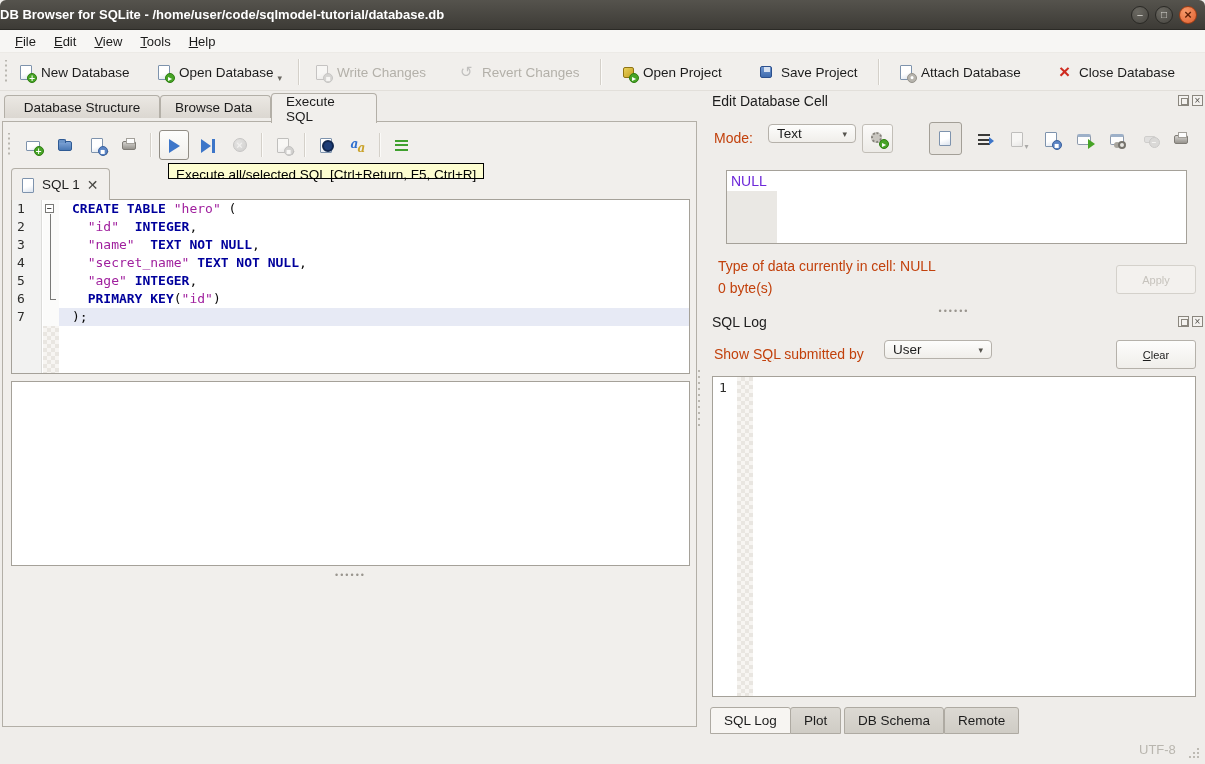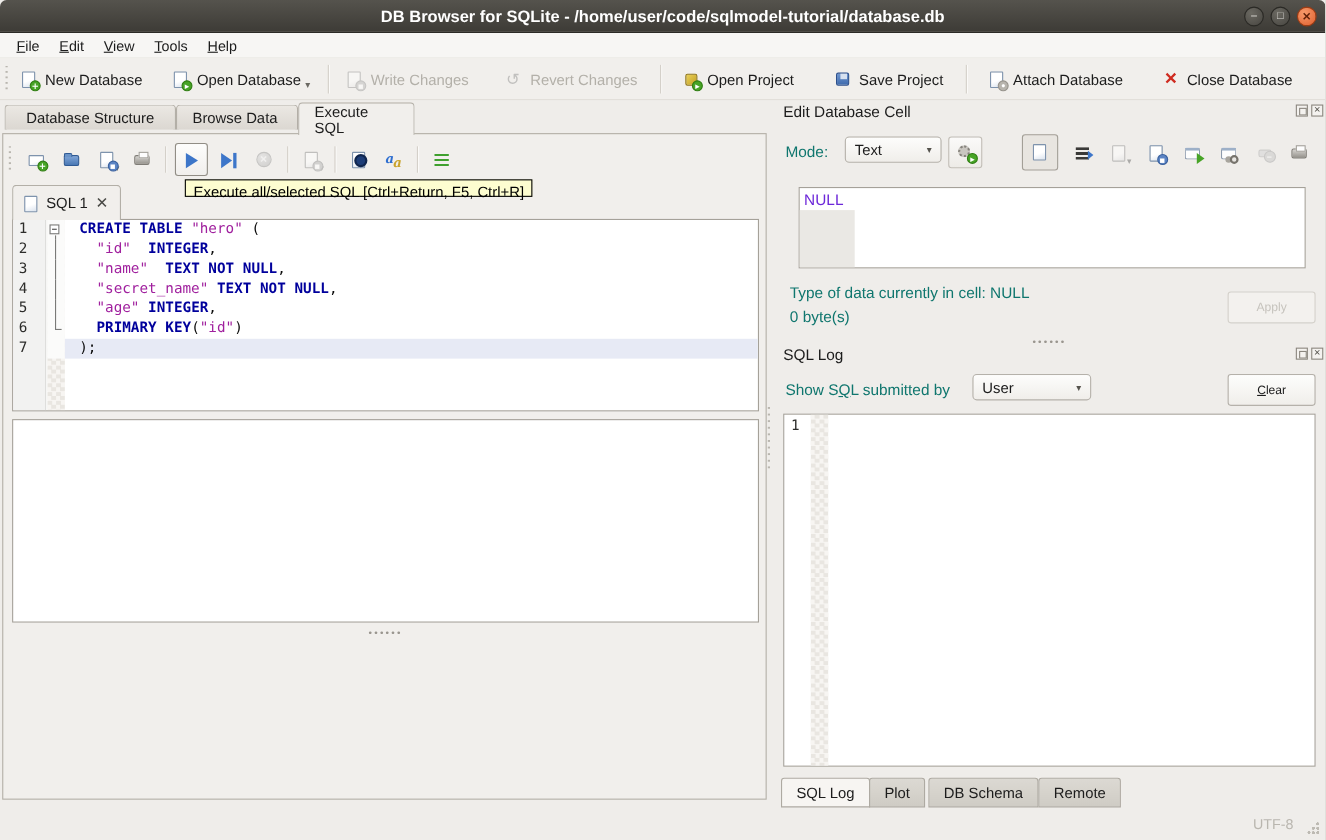--- a/index.html
+++ b/index.html
@@ -12,22 +12,22 @@
   }
 
   
   .titlebar {
     position:absolute; left:0; top:0; width:1205px; height:30px;
     background:linear-gradient(#55534d,#3d3b36);
     border-radius:6px 6px 0 0;
     border-bottom:1px solid #2b2a26;
   }
   .titlebar .title {
-    position:absolute; left:0; right:0; top:7px; text-align:center;
-    color:#ffffff; font-weight:bold; font-size:15px;
+    position:absolute; left:0; right:0; top:7px; text-align:left;
+    color:#ffffff; font-weight:bold; font-size:13px;
   }
   .winbtns { position:absolute; right:8px; top:6px; display:flex; gap:6px; }
   .winbtn {
     width:18px; height:18px; border-radius:50%;
     background:radial-gradient(circle at 35% 30%, #6b6962, #474540);
     border:1px solid #2a2925; position:relative; cursor:default;
   }
   .winbtn::before {
     position:absolute; left:0; right:0; top:0; bottom:0;
     color:#d9d7d2; font-size:11px; line-height:16px; text-align:center;
@@ -209,21 +209,21 @@
 
   
   .dock-title { position:absolute; font-size:14px; color:#1c1c1c; }
   .dock-icons { position:absolute; display:flex; gap:3px; }
   .dock-float { width:11px; height:11px; border:1px solid #8a867e; position:relative; background:#f4f2ef; }
   .dock-float::before { content:""; position:absolute; left:2px; top:2px; width:5px; height:5px; border:1px solid #8a867e; background:#f4f2ef; }
   .dock-close { width:11px; height:11px; border:1px solid #8a867e; position:relative; background:#f4f2ef; }
   .dock-close::before { content:"\00D7"; position:absolute; left:0; right:0; top:-1px; text-align:center; font-size:10px; color:#55534d; }
 
   .combo {
-    position:absolute; height:24px; background:linear-gradient(#fdfdfc,#f0eeea);
+    position:absolute; height:19px; background:linear-gradient(#fdfdfc,#f0eeea);
     border:1px solid #b5b1aa; border-radius:4px; display:flex; align-items:center;
     padding:4px 8px; font-size:13.5px; justify-content:space-between; cursor:default;
   }
   .combo .arr { font-size:9px; color:#55534d; margin-left:10px; }
   .pushbtn {
     position:absolute; height:29px; background:linear-gradient(#fdfdfc,#f0eeea);
     border:1px solid #b5b1aa; border-radius:3px; display:flex; align-items:center; justify-content:center;
     font-size:11px; cursor:default;
   }
   .pushbtn.disabled { color:#c6c3bd; background:#f3f1ee; border-color:#d4d1cb; }
@@ -232,21 +232,21 @@
     background:linear-gradient(#fbfaf9,#edebe7); display:flex; align-items:center; justify-content:center; }
   .cellbtn { position:absolute; width:26px; height:26px; display:flex; align-items:center; justify-content:center; }
   .cellbtn.pressed { width:33px; height:33px; border:1px solid #a39f97; border-radius:3px; background:#e8e5e0; }
   .cellbtn.disabled { filter:grayscale(1); opacity:.5; }
 
   .nullbox { position:absolute; left:726px; top:170px; width:461px; height:74px;
     background:#fff; border:1px solid #a5a199; }
   .nullbox .gut { position:absolute; left:0; top:20px; bottom:0; width:50px; background:#eae8e4; }
   .nullbox .val { position:absolute; left:4px; top:2px; font-size:14px; color:#6d28d9; }
 
-  .infoline { position:absolute; font-size:14px; color:#0f766e; }
+  .infoline { position:absolute; font-size:14px; color:#c2410c; }
 
   .logarea { position:absolute; left:712px; top:376px; width:484px; height:321px;
     background:#fff; border:1px solid #a5a199; }
   .logarea .num { position:absolute; left:6px; top:3px; font:13px/16px "DejaVu Sans Mono",monospace; color:#2d2d2b; }
   .logarea .checker { position:absolute; left:24px; top:0; bottom:0; width:16px;
     background:conic-gradient(#e9e6e1 90deg,#f7f5f2 90deg 180deg,#e9e6e1 180deg 270deg,#f7f5f2 270deg);
     background-size:8px 8px; }
 
   .docktab {
     position:absolute; top:707px; height:27px; padding:0 13px;

